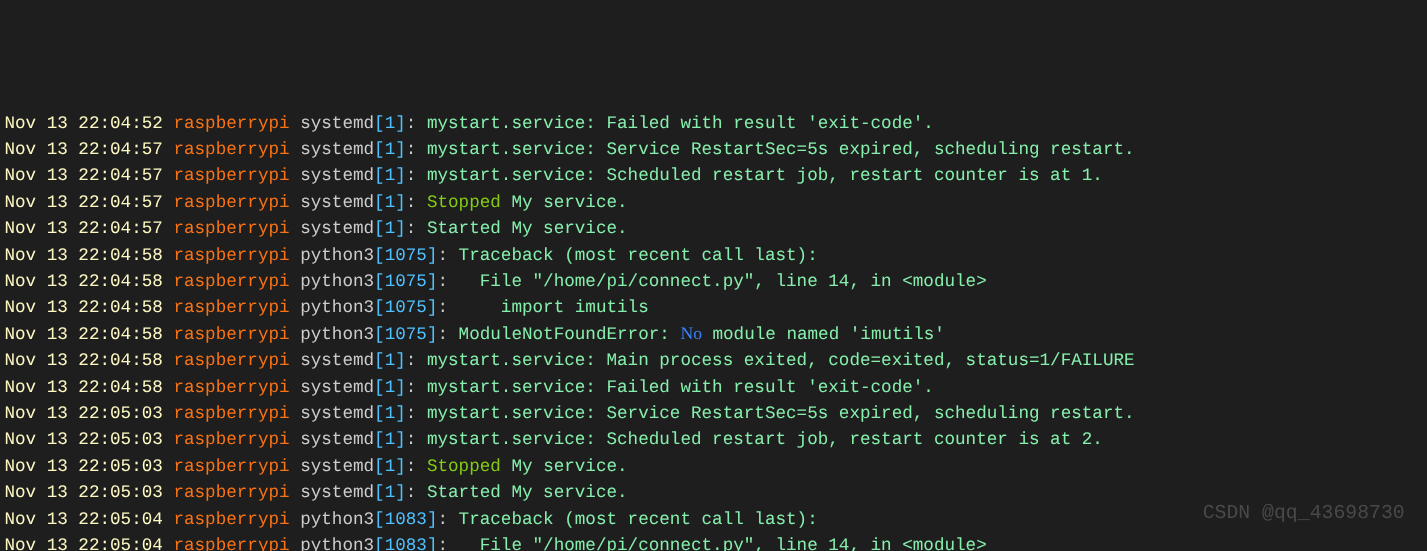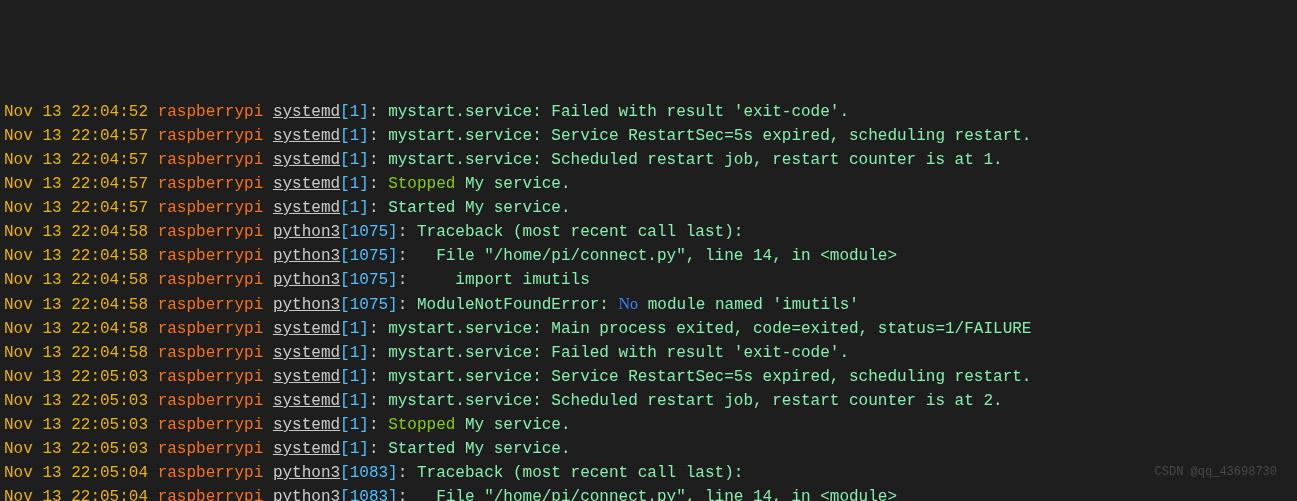--- a/index.html
+++ b/index.html
@@ -14,28 +14,27 @@
       font-size: 16px;
       line-height: 1.5;
       padding: 4px;
       white-space: pre;
       overflow: hidden;
     }
     .log-line {
       display: block;
     }
     .timestamp {
-      color: #eab308;
+      color: #fef9c3;
     }
     .host {
       color: #f97316;
     }
     .process {
       color: #cccccc;
-      text-decoration: underline;
     }
     .bracket {
       color: #4fc1ff;
     }
     .pid {
       color: #4fc1ff;
     }
     .colon {
       color: #cccccc;
     }
@@ -47,21 +46,21 @@
     }
     .red {
       color: #3b82f6;
       font-family: Liberation Serif, serif;
     }
     .watermark {
       position: fixed;
       bottom: 20px;
       right: 20px;
       color: #666666;
-      font-size: 12px;
+      font-size: 18px;
       opacity: 0.6;
     }
   </style>
 </head>
 <body>
 
 
 
 <div id="terminal"><div class="log-line"><span class="timestamp">Nov 13 22:04:52</span> <span class="host">raspberrypi</span> <span class="process">systemd</span><span class="bracket">[</span><span class="pid">1</span><span class="bracket">]</span><span class="colon">: </span><span class="message">mystart.service: Failed with result 'exit-code'.</span></div><div class="log-line"><span class="timestamp">Nov 13 22:04:57</span> <span class="host">raspberrypi</span> <span class="process">systemd</span><span class="bracket">[</span><span class="pid">1</span><span class="bracket">]</span><span class="colon">: </span><span class="message">mystart.service: Service RestartSec=5s expired, scheduling restart.</span></div><div class="log-line"><span class="timestamp">Nov 13 22:04:57</span> <span class="host">raspberrypi</span> <span class="process">systemd</span><span class="bracket">[</span><span class="pid">1</span><span class="bracket">]</span><span class="colon">: </span><span class="message">mystart.service: Scheduled restart job, restart counter is at 1.</span></div><div class="log-line"><span class="timestamp">Nov 13 22:04:57</span> <span class="host">raspberrypi</span> <span class="process">systemd</span><span class="bracket">[</span><span class="pid">1</span><span class="bracket">]</span><span class="colon">: </span><span class="yellow">Stopped</span><span class="message"> My service.</span></div><div class="log-line"><span class="timestamp">Nov 13 22:04:57</span> <span class="host">raspberrypi</span> <span class="process">systemd</span><span class="bracket">[</span><span class="pid">1</span><span class="bracket">]</span><span class="colon">: </span><span class="message">Started My service.</span></div><div class="log-line"><span class="timestamp">Nov 13 22:04:58</span> <span class="host">raspberrypi</span> <span class="process">python3</span><span class="bracket">[</span><span class="pid">1075</span><span class="bracket">]</span><span class="colon">: </span><span class="message">Traceback (most recent call last):</span></div><div class="log-line"><span class="timestamp">Nov 13 22:04:58</span> <span class="host">raspberrypi</span> <span class="process">python3</span><span class="bracket">[</span><span class="pid">1075</span><span class="bracket">]</span><span class="colon">: </span><span class="message">  File "/home/pi/connect.py", line 14, in &lt;module&gt;</span></div><div class="log-line"><span class="timestamp">Nov 13 22:04:58</span> <span class="host">raspberrypi</span> <span class="process">python3</span><span class="bracket">[</span><span class="pid">1075</span><span class="bracket">]</span><span class="colon">: </span><span class="message">    import imutils</span></div><div class="log-line"><span class="timestamp">Nov 13 22:04:58</span> <span class="host">raspberrypi</span> <span class="process">python3</span><span class="bracket">[</span><span class="pid">1075</span><span class="bracket">]</span><span class="colon">: </span><span class="message">ModuleNotFoundError: </span><span class="red">No</span><span class="message"> module named 'imutils'</span></div><div class="log-line"><span class="timestamp">Nov 13 22:04:58</span> <span class="host">raspberrypi</span> <span class="process">systemd</span><span class="bracket">[</span><span class="pid">1</span><span class="bracket">]</span><span class="colon">: </span><span class="message">mystart.service: Main process exited, code=exited, status=1/FAILURE</span></div><div class="log-line"><span class="timestamp">Nov 13 22:04:58</span> <span class="host">raspberrypi</span> <span class="process">systemd</span><span class="bracket">[</span><span class="pid">1</span><span class="bracket">]</span><span class="colon">: </span><span class="message">mystart.service: Failed with result 'exit-code'.</span></div><div class="log-line"><span class="timestamp">Nov 13 22:05:03</span> <span class="host">raspberrypi</span> <span class="process">systemd</span><span class="bracket">[</span><span class="pid">1</span><span class="bracket">]</span><span class="colon">: </span><span class="message">mystart.service: Service RestartSec=5s expired, scheduling restart.</span></div><div class="log-line"><span class="timestamp">Nov 13 22:05:03</span> <span class="host">raspberrypi</span> <span class="process">systemd</span><span class="bracket">[</span><span class="pid">1</span><span class="bracket">]</span><span class="colon">: </span><span class="message">mystart.service: Scheduled restart job, restart counter is at 2.</span></div><div class="log-line"><span class="timestamp">Nov 13 22:05:03</span> <span class="host">raspberrypi</span> <span class="process">systemd</span><span class="bracket">[</span><span class="pid">1</span><span class="bracket">]</span><span class="colon">: </span><span class="yellow">Stopped</span><span class="message"> My service.</span></div><div class="log-line"><span class="timestamp">Nov 13 22:05:03</span> <span class="host">raspberrypi</span> <span class="process">systemd</span><span class="bracket">[</span><span class="pid">1</span><span class="bracket">]</span><span class="colon">: </span><span class="message">Started My service.</span></div><div class="log-line"><span class="timestamp">Nov 13 22:05:04</span> <span class="host">raspberrypi</span> <span class="process">python3</span><span class="bracket">[</span><span class="pid">1083</span><span class="bracket">]</span><span class="colon">: </span><span class="message">Traceback (most recent call last):</span></div><div class="log-line"><span class="timestamp">Nov 13 22:05:04</span> <span class="host">raspberrypi</span> <span class="process">python3</span><span class="bracket">[</span><span class="pid">1083</span><span class="bracket">]</span><span class="colon">: </span><span class="message">  File "/home/pi/connect.py", line 14, in &lt;module&gt;</span></div></div>
 <div class="watermark">CSDN @qq_43698730</div>

